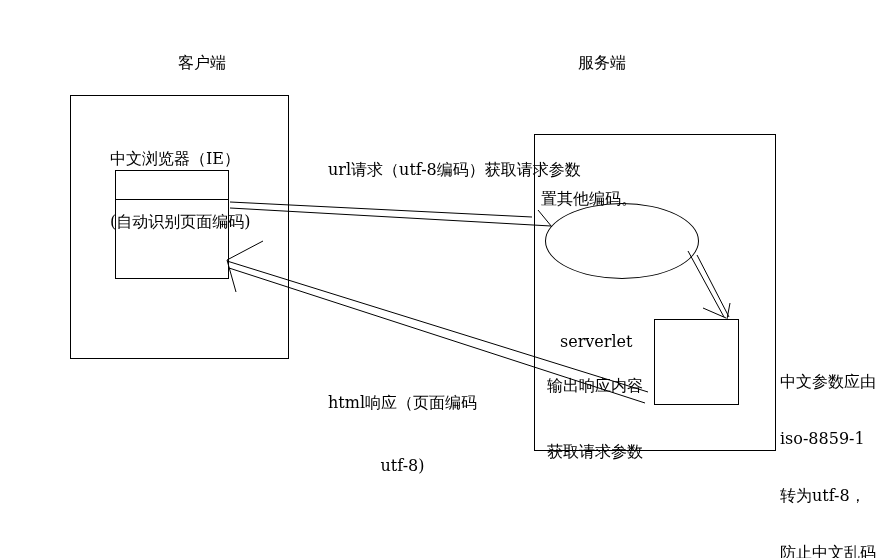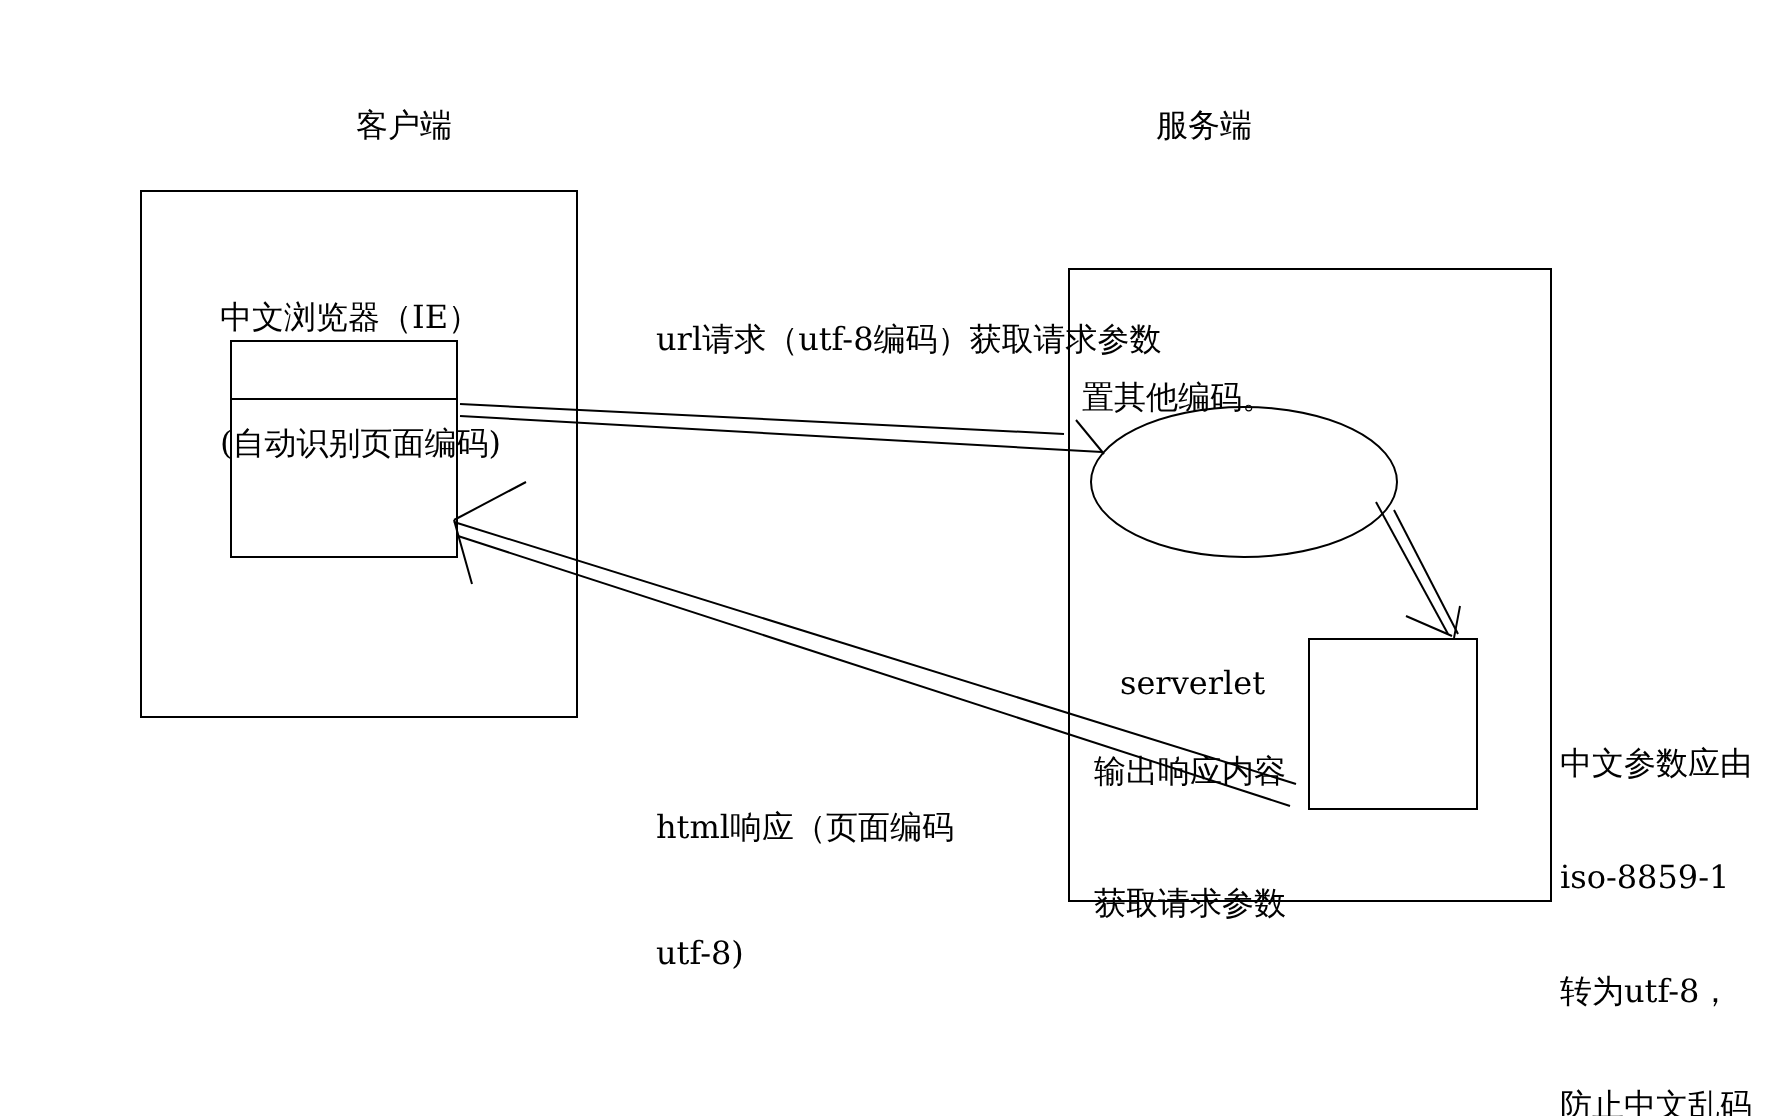--- a/index.html
+++ b/index.html
@@ -71,18 +71,18 @@
   <div class="box" style="left:654px;top:319px;width:85px;height:86px;"></div>
 
   <div class="txt" style="left:780px;top:334px;line-height:19px;">
     <div>中文参数应由</div>
     <div>iso-8859-1</div>
     <div>转为utf-8，</div>
     <div>防止中文乱码</div>
   </div>
 
   <div class="txt" style="left:328px;top:159px;">url请求（utf-8编码）获取请求参数</div>
-  <div class="txt" style="left:328px;top:361px;">
+  <div class="txt" style="left:328px;top:350px;text-align:center;">
     <div>html响应（页面编码</div>
     <div>utf-8)</div>
   </div>
 
 </div>
 
 </body></html>

